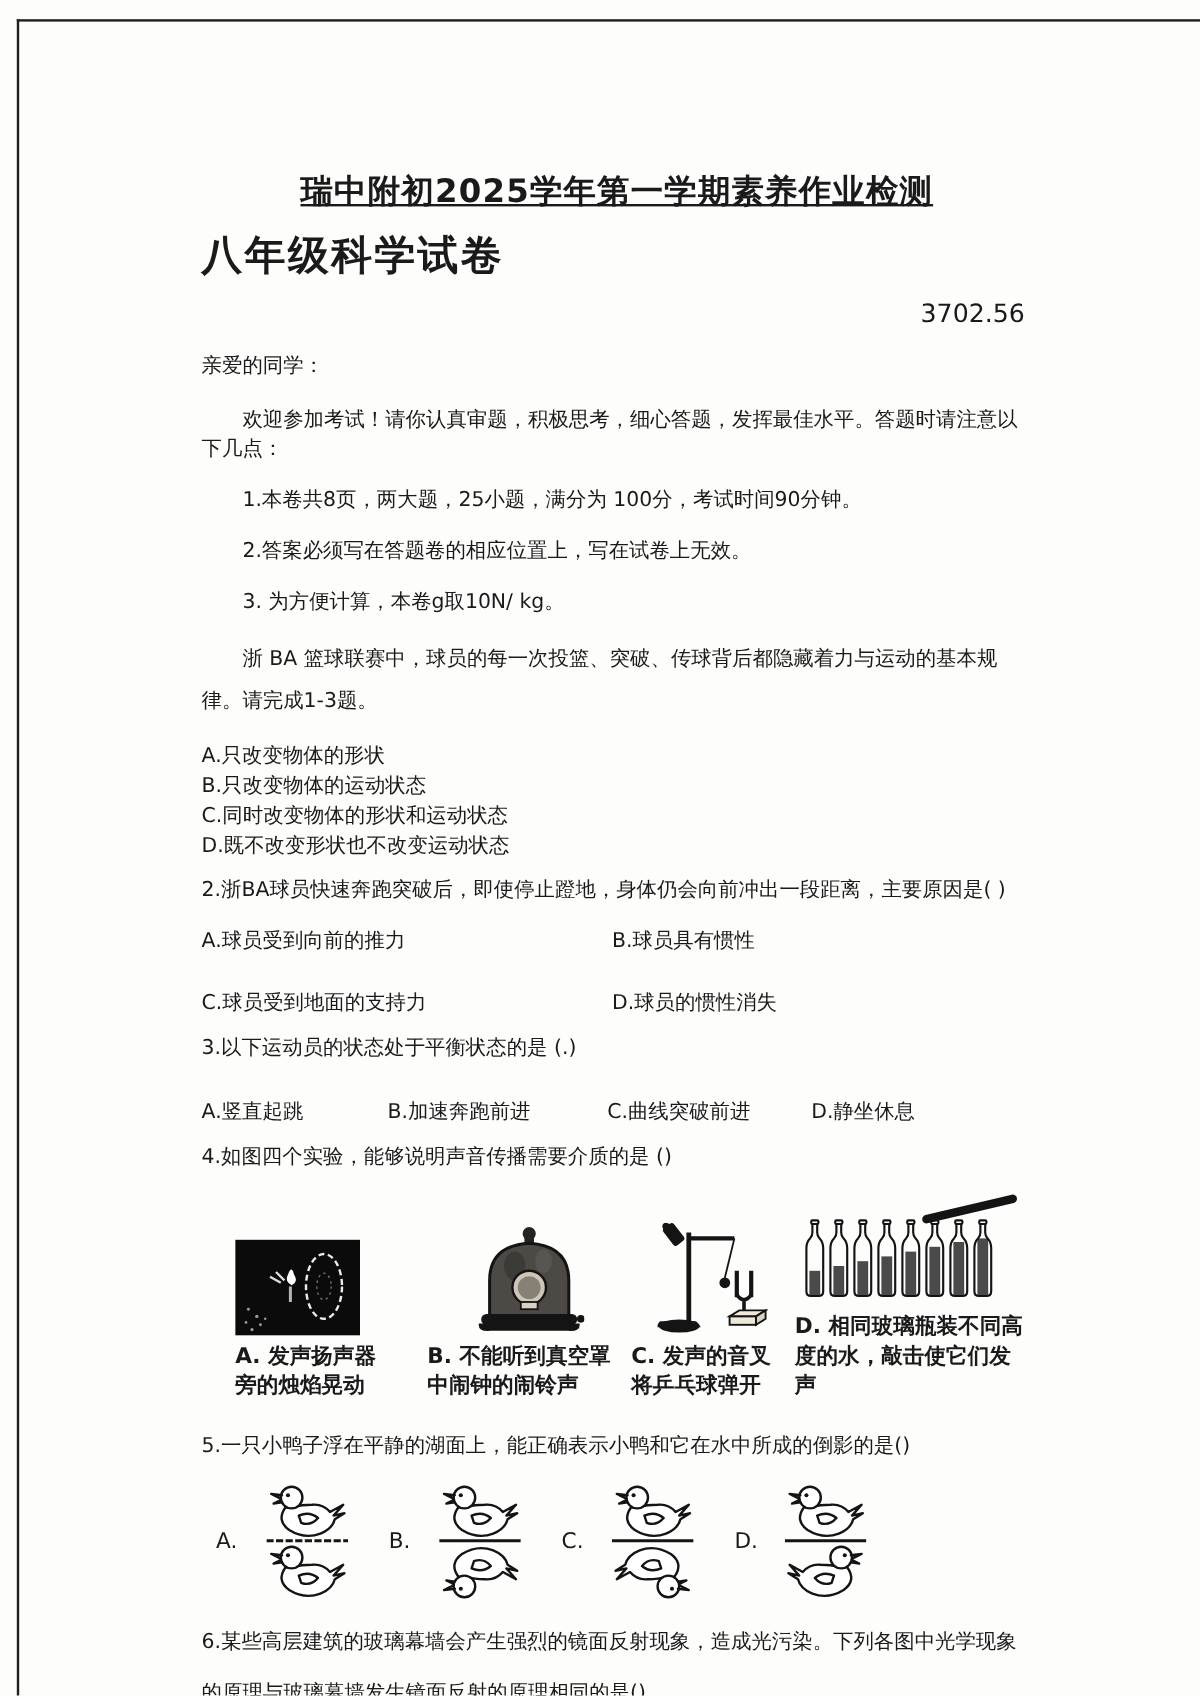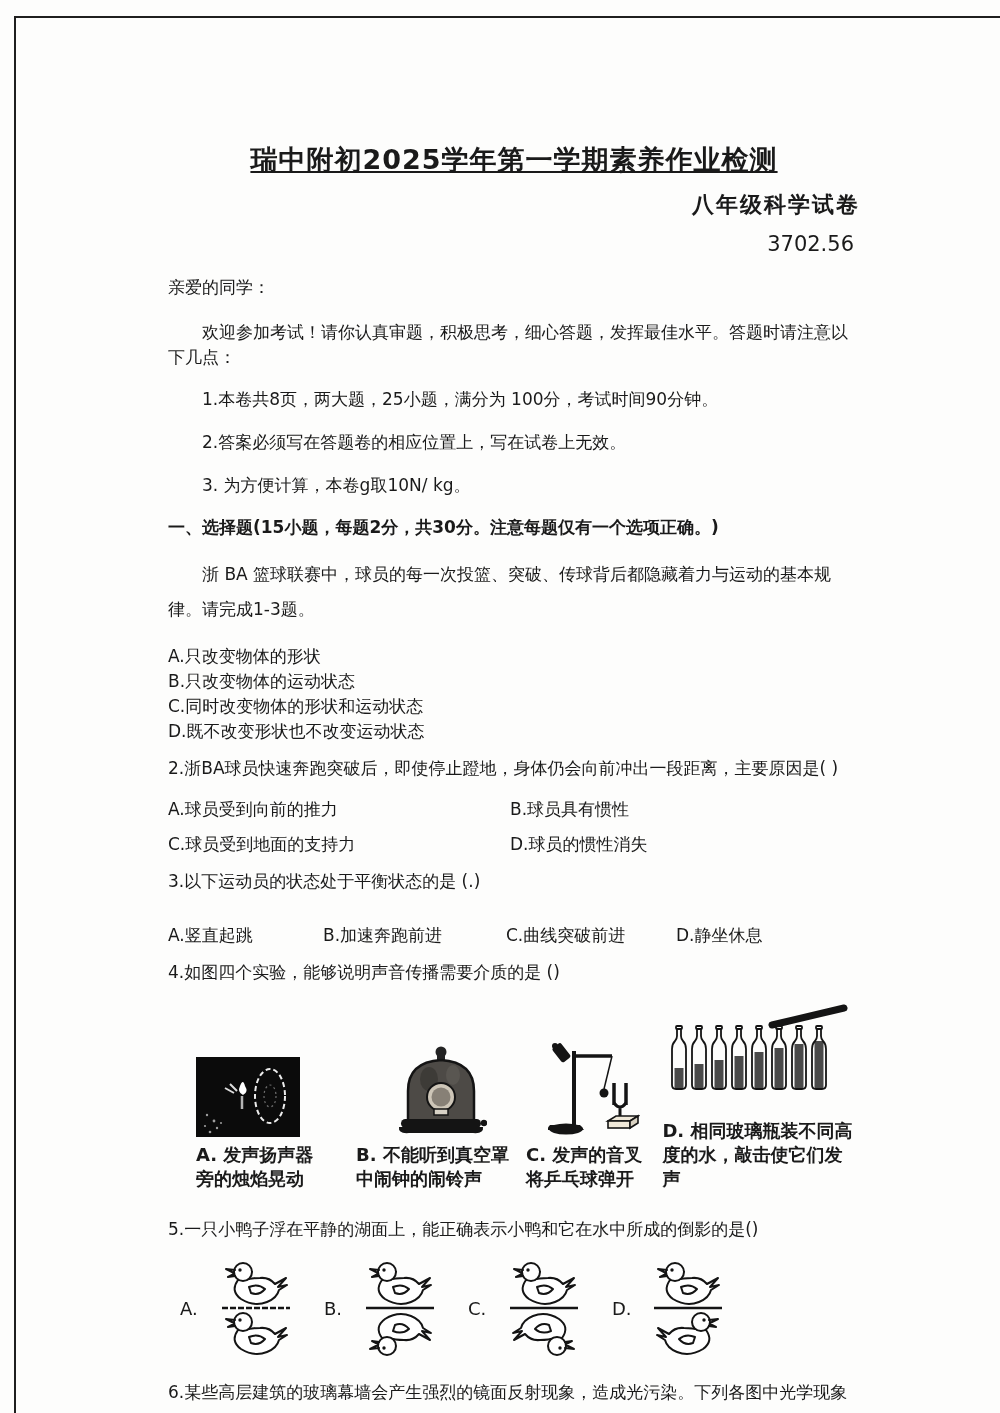--- a/index.html
+++ b/index.html
@@ -11,40 +11,40 @@
   .frame{
     position:absolute;left:14px;top:16px;width:1100px;height:1500px;
     border-left:2px solid #1f1f1f;border-top:2px solid #1f1f1f;
     pointer-events:none;
   }
   .content{
     position:absolute;left:168px;top:140px;width:692px;
     font-size:17px;line-height:1.45;
   }
   .title{font-size:27px;font-weight:700;text-align:center;margin:0;letter-spacing:1px;text-decoration:underline;}
-  .subtitle{font-size:22px;font-weight:700;text-align:right;margin:10px 0 0;letter-spacing:2px;}
+  .subtitle{font-size:34px;font-weight:700;text-align:left;margin:10px 0 0;letter-spacing:2px;}
   .date{font-size:21px;text-align:right;padding-right:6px;margin-top:8px;font-weight:500;}
   .salutation{margin-top:16px;}
   .welcome{margin-top:20px;text-indent:2em;}
   .note{margin-top:18px;padding-left:2em;}
   .sec-head{margin-top:18px;font-weight:600;}
   .lead{margin-top:12px;text-indent:2em;line-height:2.05;}
   .stem{margin-top:12px;}
   .stem.mt-lg{margin-top:26px;}
   .opt-list{list-style:none;margin:12px 0 0;padding:0;}
   .opt-list li{margin:0;line-height:25px;}
-  .two-col{display:grid;grid-template-columns:342px auto;row-gap:10px;margin-top:1px;}
+  .two-col{display:grid;grid-template-columns:342px auto;row-gap:27px;margin-top:1px;}
   .two-col span{line-height:25px;}
   .four-col{display:flex;margin-top:29px;}
   .four-col span{line-height:25px;}
   .w1{width:155px;}.w2{width:183px;}.w3{width:170px;}
   .figures{display:flex;align-items:flex-end;margin-top:12px;padding-left:28px;}
   .figure{display:flex;flex-direction:column;}
   .figure .art{display:flex;align-items:flex-end;justify-content:center;height:95px;}
-  .fig-a{width:162px;}.fig-b{width:172px;}.fig-c{width:138px;}.fig-d{width:200px;gap:16px;}
+  .fig-a{width:162px;}.fig-b{width:172px;}.fig-c{width:138px;}.fig-d{width:200px;}
   .fig-a .art{justify-content:flex-start;}
   .caption{font-size:18px;font-weight:700;line-height:1.35;margin-top:6px;}
   .ducks{display:flex;align-items:center;margin-top:10px;padding-left:12px;}
   .duck-opt{display:flex;align-items:center;margin-right:34px;}
   .duck-letter{font-size:18px;width:42px;}
   .q6{margin-top:12px;line-height:2.55;}
   .hidden-defs{position:absolute;width:0;height:0;overflow:hidden;}
   svg{display:block;}
 </style>
 </head>
@@ -73,21 +73,20 @@
   <h1 class="title">瑞中附初2025学年第一学期素养作业检测</h1>
   <h2 class="subtitle">八年级科学试卷</h2>
   <div class="date">3702.56</div>
 
   <p class="salutation">亲爱的同学：</p>
   <p class="welcome">欢迎参加考试！请你认真审题，积极思考，细心答题，发挥最佳水平。答题时请注意以下几点：</p>
   <p class="note">1.本卷共8页，两大题，25小题，满分为 100分，考试时间90分钟。</p>
   <p class="note">2.答案必须写在答题卷的相应位置上，写在试卷上无效。</p>
   <p class="note">3. 为方便计算，本卷g取10N/ kg。</p>
 
-  <p class="sec-head">一、选择题(15小题，每题2分，共30分。注意每题仅有一个选项正确。)</p>
   <p class="lead">浙 BA 篮球联赛中，球员的每一次投篮、突破、传球背后都隐藏着力与运动的基本规律。请完成1-3题。</p>
 
   <ul class="opt-list">
     <li>A.只改变物体的形状</li>
     <li>B.只改变物体的运动状态</li>
     <li>C.同时改变物体的形状和运动状态</li>
     <li>D.既不改变形状也不改变运动状态</li>
   </ul>
 
   <p class="stem">2.浙BA球员快速奔跑突破后，即使停止蹬地，身体仍会向前冲出一段距离，主要原因是( )</p>

